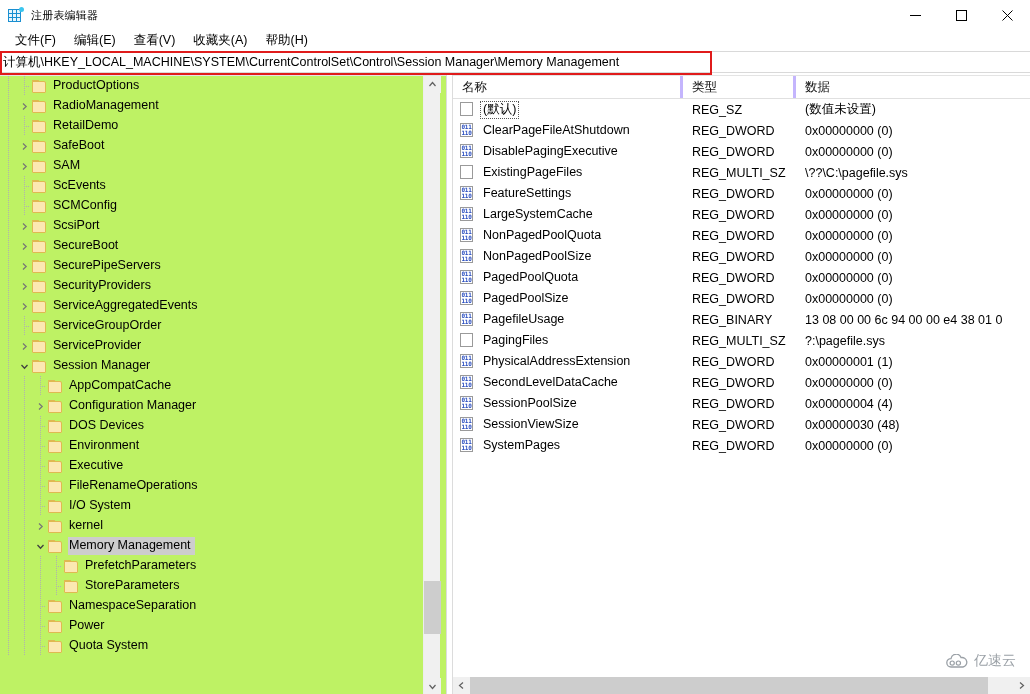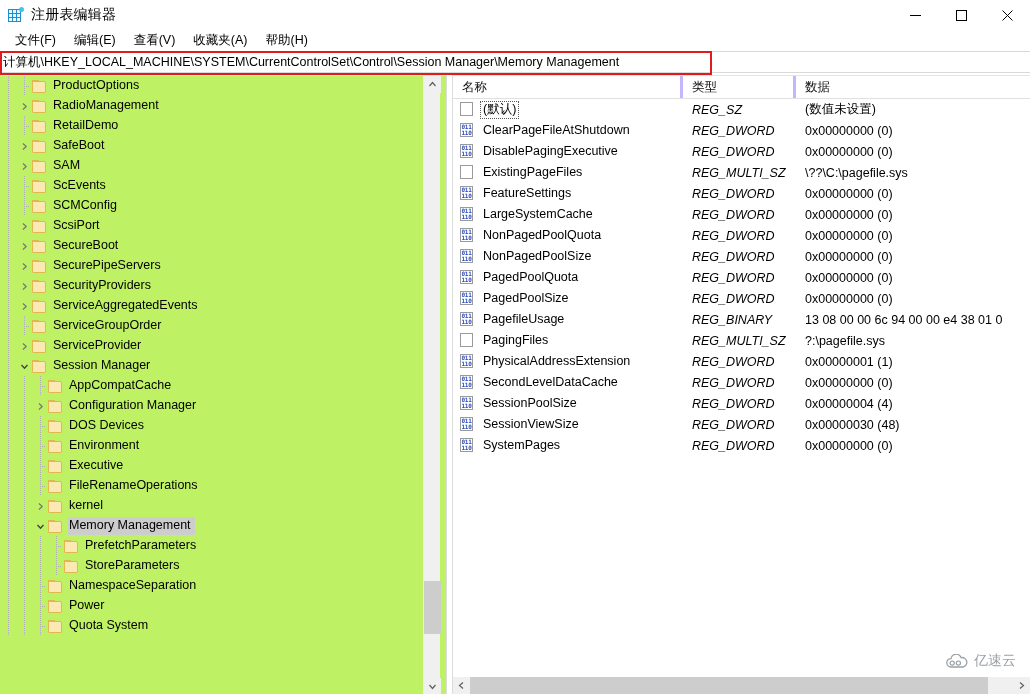--- a/index.html
+++ b/index.html
@@ -51,21 +51,21 @@
     display: block;
   }
   .app-icon .dot {
     position: absolute;
     right: 0; top: 0;
     width: 5px; height: 5px;
     border-radius: 50%;
     background: #3bc6ef;
   }
   .title-text {
-    font-size: 14px;
+    font-size: 11px;
     color: #000;
     letter-spacing: .2px;
   }
   .winbtns {
     position: absolute;
     right: 0; top: 0;
     height: 30px;
     display: flex;
   }
   .winbtn {
@@ -324,21 +324,21 @@
   }
   .cell-name {
     width: 230px;
     flex: none;
     display: flex;
     align-items: center;
     padding-left: 6px;
     box-sizing: border-box;
     overflow: hidden;
   }
-  .cell-type { width: 113px; flex: none; padding-left: 9px; box-sizing: border-box; overflow: hidden; font-style: italic;}
+  .cell-type { width: 113px; flex: none; padding-left: 9px; box-sizing: border-box; overflow: hidden;}
   .cell-data { flex: 1; padding-left: 9px; box-sizing: border-box; overflow: hidden; }
 
   .val-icon {
     width: 16px;
     height: 15px;
     flex: none;
     margin-right: 5px;
     position: relative;
   }
   .val-icon .page {
@@ -706,20 +706,30 @@
           <span class="guide tee"></span>
           <span class="folder">
             <span class="tab"></span>
             <span class="back"></span>
           </span>
           <span class="tree-label">FileRenameOperations</span>
         </div>
         <div class="tree-row">
           <span class="guide"></span>
           <span class="guide"></span>
+          <span class="guide tee"></span>
+          <span class="folder">
+            <span class="tab"></span>
+            <span class="back"></span>
+          </span>
+          <span class="tree-label">I/O System</span>
+        </div>
+        <div class="tree-row">
+          <span class="guide"></span>
+          <span class="guide"></span>
           <span class="expander">
             <svg width="9" height="9" viewBox="0 0 9 9">
               <polyline points="3,1.5 6.2,4.5 3,7.5" fill="none" stroke="#767676" stroke-width="1.2"></polyline>
             </svg>
           </span>
           <span class="folder">
             <span class="tab"></span>
             <span class="back"></span>
           </span>
           <span class="tree-label">kernel</span>

